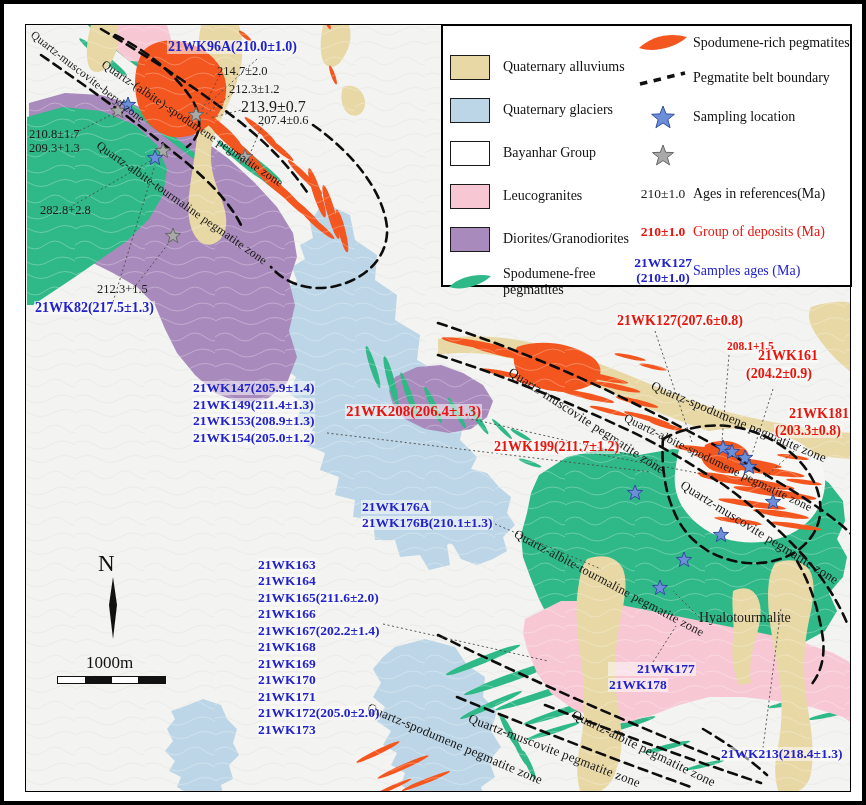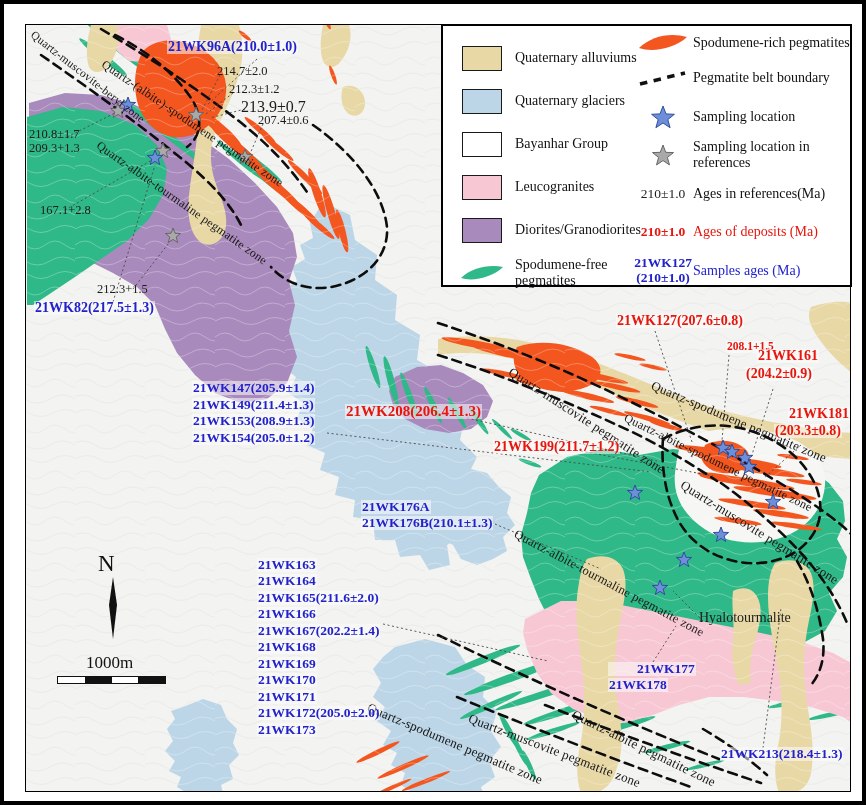--- a/index.html
+++ b/index.html
@@ -18,21 +18,21 @@
              background:rgba(252,252,251,.55);padding:0 1px;z-index:4;}
   .lbl-blue{color:var(--sample_age_blue);}
   .lbl-red{color:var(--deposit_age_red);}
   .lbl-black{color:#1c1c1c;font-weight:400;background:transparent;}
   .zone-label{position:absolute;color:#161616;white-space:nowrap;font-weight:400;
               transform-origin:0 50%;z-index:3;letter-spacing:.25px;line-height:1;}
   
   .legend{position:absolute;left:437px;top:20px;width:411px;height:263px;background:#ffffff;
           border:2px solid #000;box-sizing:border-box;z-index:10;}
   .lg-col{position:absolute;top:0;height:100%;box-sizing:border-box;}
-  .lg-col.left{left:16px;width:188px;padding-top:11px;}
+  .lg-col.left{left:4px;width:188px;padding-top:20px;}
   .lg-col.right{left:192px;width:217px;padding-top:2px;}
   .lg-row{display:flex;align-items:center;}
   .lg-col.left .lg-row{height:42px;margin-bottom:1px;}
   .lg-icon{width:46px;min-width:46px;display:flex;justify-content:center;align-items:center;flex-direction:column;}
   .lg-col.right .lg-icon{width:56px;min-width:56px;}
   .swatch{width:40px;height:25px;border:1.6px solid #1a1a1a;box-sizing:border-box;display:inline-block;}
   .lg-label{font-size:14px;color:#111;line-height:1.15;padding-left:10px;}
   .lg-col.right .lg-label{padding-left:2px;width:158px;}
   .lg-prefix{font-size:13.5px;line-height:1.1;text-align:center;white-space:nowrap;}
   .n-label{position:absolute;left:94px;top:547px;font-size:23px;color:#111;z-index:5;}
@@ -299,21 +299,21 @@
       <div class="map-label lbl-red" style="left: 753px; top: 345px; font-size: 14px;">21WK161</div>
       <div class="map-label lbl-red" style="left: 741px; top: 363px; font-size: 14px;">(204.2±0.9)</div>
       <div class="map-label lbl-red" style="left: 784px; top: 403px; font-size: 14px;">21WK181</div>
       <div class="map-label lbl-red" style="left: 770px; top: 420px; font-size: 14px;">(203.3±0.8)</div>
       <div class="map-label lbl-black" style="left: 212px; top: 61px; font-size: 12.5px;">214.7±2.0</div>
       <div class="map-label lbl-black" style="left: 224px; top: 79px; font-size: 12.5px;">212.3±1.2</div>
       <div class="map-label lbl-black" style="left: 236px; top: 95px; font-size: 16px;">213.9±0.7</div>
       <div class="map-label lbl-black" style="left: 253px; top: 110px; font-size: 12.5px;">207.4±0.6</div>
       <div class="map-label lbl-black" style="left: 24px; top: 124px; font-size: 12.5px;">210.8±1.7</div>
       <div class="map-label lbl-black" style="left: 24px; top: 138px; font-size: 12.5px;">209.3+1.3</div>
-      <div class="map-label lbl-black" style="left: 35px; top: 200px; font-size: 12.5px;">167.1+2.8</div>
+      <div class="map-label lbl-black" style="left: 35px; top: 200px; font-size: 12.5px;">282.8+2.8</div>
       <div class="map-label lbl-black" style="left: 92px; top: 279px; font-size: 12.5px;">212.3+1.5</div>
       <div class="map-label lbl-black" style="left: 694px; top: 607px; font-size: 14px;">Hyalotourmalite</div>
     </div>
   <div id="zones">
       <div class="zone-label" style="left: 28px; top: 24px; font-size: 11.5px; transform: rotate(38deg);">Quartz-muscovite-beryl zone</div>
       <div class="zone-label" style="left: 99px; top: 53px; font-size: 12px; transform: rotate(34deg);">Quartz-(albite)-spodumene pegmatite zone</div>
       <div class="zone-label" style="left: 94px; top: 134px; font-size: 12px; transform: rotate(35deg);">Quartz-albite-tourmaline pegmatite zone</div>
       <div class="zone-label" style="left: 648px; top: 374px; font-size: 13px; transform: rotate(23deg);">Quartz-spodumene pegmatite zone</div>
       <div class="zone-label" style="left: 506px; top: 360px; font-size: 13px; transform: rotate(33deg);">Quartz-muscovite pegmatite zone</div>
       <div class="zone-label" style="left: 621px; top: 407px; font-size: 12px; transform: rotate(26deg);">Quartz-albite-spodumene pegmatite zone</div>
@@ -393,33 +393,32 @@
             </svg>
           </span>
           <span class="lg-label">Sampling location</span>
         </div>
         <div class="lg-row" style="height: 38px;">
           <span class="lg-icon">
             <svg width="30" height="30" viewBox="0 0 30 30">
               <polygon points="15.0,5.0 17.7,12.3 25.5,12.6 19.4,17.4 21.5,24.9 15.0,20.6 8.5,24.9 10.6,17.4 4.5,12.6 12.3,12.3" fill="var(--star_gray)" stroke="#666"></polygon>
             </svg>
           </span>
-          <span class="lg-label">Sampling location in references</span>
         </div>
         <div class="lg-row" style="height: 40px;">
           <span class="lg-icon">
             <div class="lg-prefix" style="color: rgb(28, 28, 28);">210±1.0</div>
           </span>
           <span class="lg-label">Ages in references(Ma)</span>
         </div>
         <div class="lg-row" style="height: 36px;">
           <span class="lg-icon">
             <div class="lg-prefix" style="color: var(--deposit_age_red); font-weight: 600;">210±1.0</div>
           </span>
-          <span class="lg-label" style="color: var(--deposit_age_red);">Ages of deposits (Ma)</span>
+          <span class="lg-label" style="color: var(--deposit_age_red);">Group of deposits (Ma)</span>
         </div>
         <div class="lg-row" style="height: 42px;">
           <span class="lg-icon">
             <div class="lg-prefix" style="color: var(--sample_age_blue); font-weight: 600;">21WK127</div>
             <div class="lg-prefix" style="color: var(--sample_age_blue); font-weight: 600;">(210±1.0)</div>
           </span>
           <span class="lg-label" style="color: var(--sample_age_blue);">Samples ages (Ma)</span>
         </div>
       </div>
   </div>

